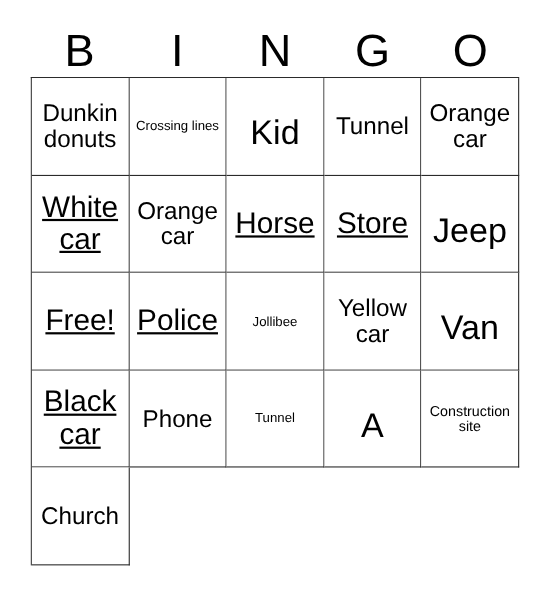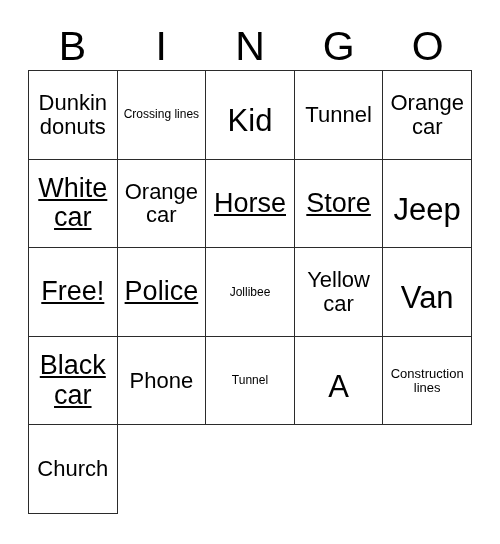--- a/index.html
+++ b/index.html
@@ -161,20 +161,20 @@
       <div class="cell">
         <span class="cell-text fs-md">Phone</span>
       </div>
       <div class="cell">
         <span class="cell-text fs-sm">Tunnel</span>
       </div>
       <div class="cell">
         <span class="cell-text fs-xl">A</span>
       </div>
       <div class="cell">
-        <span class="cell-text fs-xs">Construction lines</span>
+        <span class="cell-text fs-xs">Construction site</span>
       </div>
       <div class="cell">
         <span class="cell-text fs-md">Church</span>
       </div>
     </div>
 
 </div>
 
 </body></html>

